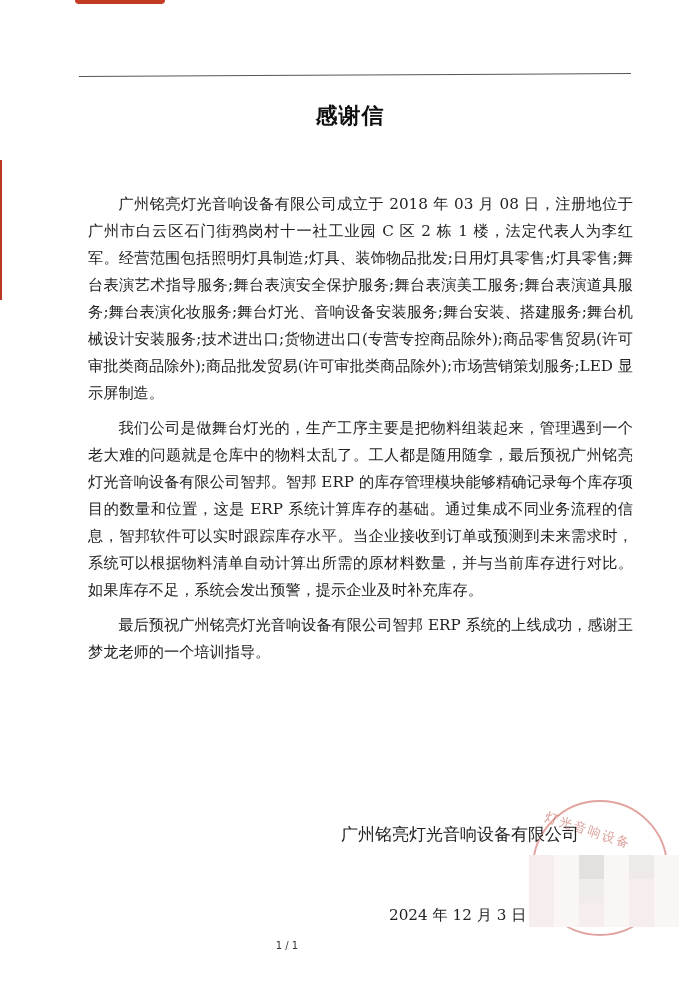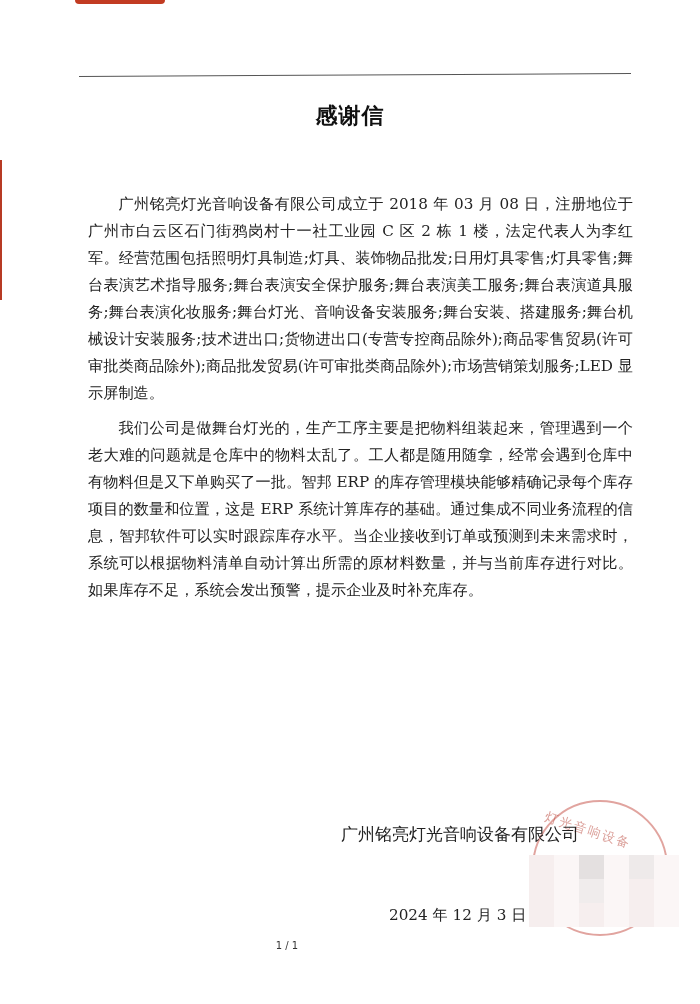--- a/index.html
+++ b/index.html
@@ -67,21 +67,22 @@
 
 <div class="edge-red-top"></div>
 <div class="edge-red-left"></div>
 
 <div class="rule"></div>
 
 <div class="title">感谢信</div>
 
 <div class="body-text">
   <p class="para indent">广州铭亮灯光音响设备有限公司成立于 2018 年 03 月 08 日，注册地位于广州市白云区石门街鸦岗村十一社工业园 C 区 2 栋 1 楼，法定代表人为李红军。经营范围包括照明灯具制造;灯具、装饰物品批发;日用灯具零售;灯具零售;舞台表演艺术指导服务;舞台表演安全保护服务;舞台表演美工服务;舞台表演道具服务;舞台表演化妆服务;舞台灯光、音响设备安装服务;舞台安装、搭建服务;舞台机械设计安装服务;技术进出口;货物进出口(专营专控商品除外);商品零售贸易(许可审批类商品除外);商品批发贸易(许可审批类商品除外);市场营销策划服务;LED 显示屏制造。</p>
-  <p class="para indent">我们公司是做舞台灯光的，生产工序主要是把物料组装起来，管理遇到一个老大难的问题就是仓库中的物料太乱了。工人都是随用随拿，经常会遇到仓库中有物料但是又下单购买了一批。智邦 ERP 的库存管理模块能够精确记录每个库存项目的数量和位置，这是 ERP 系统计算库存的基础。通过集成不同业务流程的信息，智邦软件可以实时跟踪库存水平。当企业接收到订单或预测到未来需求时，系统可以根据物料清单自动计算出所需的原材料数量，并与当前库存进行对比。如果库存不足，系统会发出预警，提示企业及时补充库存。</p>
+  <p class="para indent">我们公司是做舞台灯光的，生产工序主要是把物料组装起来，管理遇到一个老大难的问题就是仓库中的物料太乱了。工人都是随用随拿，最后预祝广州铭亮灯光音响设备有限公司智邦。智邦 ERP 的库存管理模块能够精确记录每个库存项目的数量和位置，这是 ERP 系统计算库存的基础。通过集成不同业务流程的信息，智邦软件可以实时跟踪库存水平。当企业接收到订单或预测到未来需求时，系统可以根据物料清单自动计算出所需的原材料数量，并与当前库存进行对比。如果库存不足，系统会发出预警，提示企业及时补充库存。</p>
+  <p class="para indent">最后预祝广州铭亮灯光音响设备有限公司智邦 ERP 系统的上线成功，感谢王梦龙老师的一个培训指导。</p>
 </div>
 
 <div class="seal"></div>
 <div class="seal-text">灯光音响设备</div>
 <div class="seal-star">★</div>
 
 <div class="signature">广州铭亮灯光音响设备有限公司</div>
 <div class="date">2024 年 12 月 3 日</div>
 
 <div class="pixel-blur">

